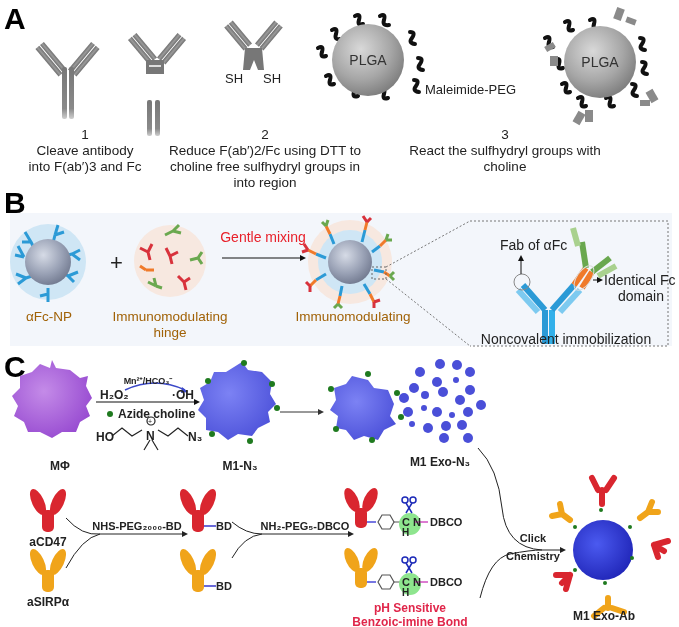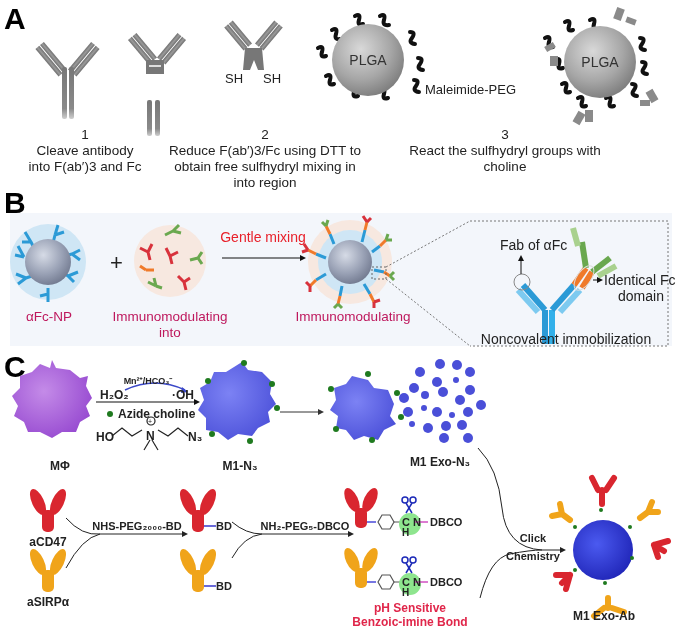--- a/index.html
+++ b/index.html
@@ -1,20 +1,20 @@
 <!DOCTYPE html>
 <html><head>
 <meta charset="utf-8">
 <style>
   html,body{margin:0;padding:0;background:#ffffff;}
   body{width:679px;height:627px;overflow:hidden;position:relative;font-family:"Liberation Sans",sans-serif;}
   .panel-letter{position:absolute;font-family:"Liberation Sans",sans-serif;font-weight:bold;font-size:30px;color:#000;}
   svg text{font-family:"Liberation Sans",sans-serif;}
   .cap{position:absolute;text-align:center;font-size:13.5px;line-height:16px;color:#222;}
-  .lbl{position:absolute;text-align:center;font-size:13.5px;line-height:16px;color:#be185d;}
+  .lbl{position:absolute;text-align:center;font-size:13.5px;line-height:16px;color:#a16207;}
 </style>
 </head>
 <body>
 
 <div class="panel-letter" style="left:4px;top:2px;">A</div>
 
 <svg style="position:absolute;left:0;top:0;" width="679" height="190">
   <defs>
     <linearGradient id="gAb" x1="0" x2="1">
       <stop offset="0" stop-color="#6e6e6e"></stop>
@@ -123,22 +123,22 @@
   <text x="600" y="67" font-size="14" fill="#333" text-anchor="middle">PLGA</text>
 </svg>
 
 <div class="cap" style="left:15px;top:127px;width:140px;">
   <div>1</div>
   <div>Cleave antibody</div>
   <div>into F(ab′)3 and Fc</div>
 </div>
 <div class="cap" style="left:160px;top:127px;width:210px;">
   <div>2</div>
-  <div>Reduce F(ab′)3/Fc using DTT to</div>
-  <div>obtain free sulfhydryl mixing in</div>
+  <div>Reduce F(ab′)2/Fc using DTT to</div>
+  <div>choline free sulfhydryl groups in</div>
   <div>into region</div>
 </div>
 <div class="cap" style="left:395px;top:127px;width:220px;">
   <div>3</div>
   <div>React the sulfhydryl groups with</div>
   <div>choline</div>
 </div>
 
 <div class="panel-letter" style="left:4px;top:186px;">B</div>
 
@@ -249,21 +249,21 @@
   <text x="604" y="75" font-size="14" fill="#222">Identical Fc</text>
   <text x="618" y="91" font-size="14" fill="#222">domain</text>
   <text x="566" y="134" font-size="14" fill="#222" text-anchor="middle">Noncovalent immobilization</text>
 </svg>
 
 <div class="lbl" style="left:4px;top:309px;width:90px;">
     <div>αFc-NP</div>
   </div>
 <div class="lbl" style="left:105px;top:309px;width:130px;">
   <div>Immunomodulating</div>
-  <div>into</div>
+  <div>hinge</div>
 </div>
 <div class="lbl" style="left:283px;top:309px;width:140px;">
   <div>Immunomodulating</div>
 </div>
 
 <div class="panel-letter" style="left:4px;top:350px;">C</div>
 
 <svg style="position:absolute;left:0;top:350px;" width="679" height="277">
   <defs>
     <radialGradient id="gMac" cx="0.4" cy="0.4" r="0.7">

